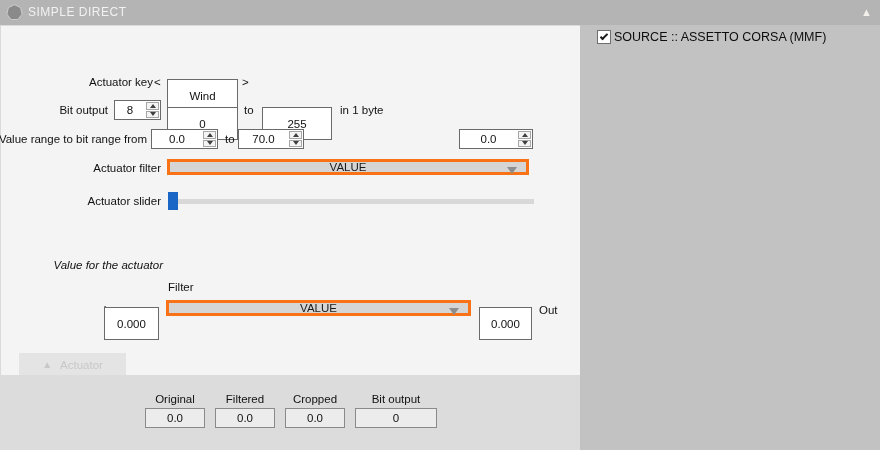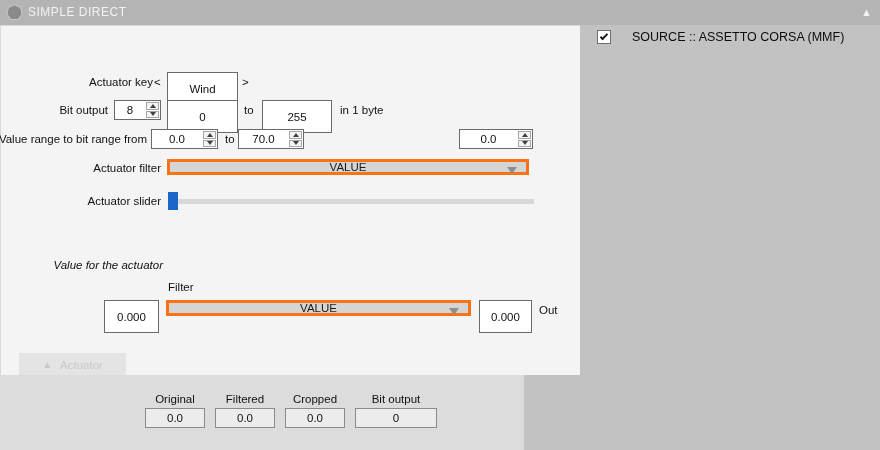--- a/index.html
+++ b/index.html
@@ -30,21 +30,21 @@
   
   .left-panel {
     position:absolute; left:0; top:25px; width:580px; height:350px;
     background:#f4f4f4; border-left:1px solid #dadada; border-top:1px solid #dadada;
   }
   .row { position:absolute; left:0; width:580px; height:20px; }
   .lbl { position:absolute; top:0; line-height:20px; white-space:nowrap; color:#111; }
   .r-anchor { text-align:right; }
 
   .tbox {
-    position:absolute; top:0; height:33px; background:#fff;
+    position:absolute; top:7px; height:33px; background:#fff;
     border:1px solid #6a6a6a; text-align:center; font:inherit; color:#111; padding:0;
   }
 
   
   .spinner {
     position:absolute; top:0; height:20px; background:#fff;
     border:1px solid #6a6a6a; display:flex;
   }
   .spinner input {
     flex:1; min-width:0; border:none; background:transparent;
@@ -92,21 +92,21 @@
     position:absolute; top:327px; height:23px;
     display:flex; align-items:center; justify-content:center; gap:8px;
     cursor:default;
   }
   .tab-actuator { left:18px; width:107px; background:#e4e4e4; color:#c8c8c8; }
   .tab-sources  { left:478px; width:100px; background:#b3b3b3; color:#fafafa; }
   .tab .tab-tri { font-size:10px; }
 
   
   .bottom-strip {
-    position:absolute; left:0; top:375px; width:524px; height:75px;
+    position:absolute; left:0; top:375px; width:580px; height:75px;
     background:#dcdcdc;
   }
   .ro-label { position:absolute; top:18px; text-align:center; color:#111; }
   .ro-field {
     position:absolute; top:33px; height:20px; background:#ececec;
     border:1px solid #8a8a8a; text-align:center; line-height:18px; color:#111;
   }
 
   
   .right-panel {
@@ -116,21 +116,21 @@
   .source-row { position:absolute; left:17px; top:5px; display:flex; align-items:center; }
   .checkbox {
     width:14px; height:14px; background:#fff; border:1px solid #6e6e6e;
     position:relative; cursor:default; flex:none;
   }
   .check-mark {
     position:absolute; left:2px; top:3px; width:8px; height:4px;
     border-left:2px solid #1a1a1a; border-bottom:2px solid #1a1a1a;
     transform:rotate(-45deg);
   }
-  .source-label { margin-left:21px; font-size:12.5px; color:#0d0d0d; white-space:nowrap; }
+  .source-label { margin-left:3px; font-size:12.5px; color:#0d0d0d; white-space:nowrap; }
 </style>
 </head>
 <body>
 
 <div class="titlebar">
   <svg class="app-icon" viewBox="0 0 17 17">
     <polygon points="8.5,0.7 14.6,3.6 16.1,10.2 11.9,15.5 5.1,15.5 0.9,10.2 2.4,3.6" fill="#8a8a8a" stroke="#cccccc" stroke-width="1"></polygon>
   </svg>
   <span class="title-text">SIMPLE DIRECT</span>
   <span class="collapse-icon">▲</span>

